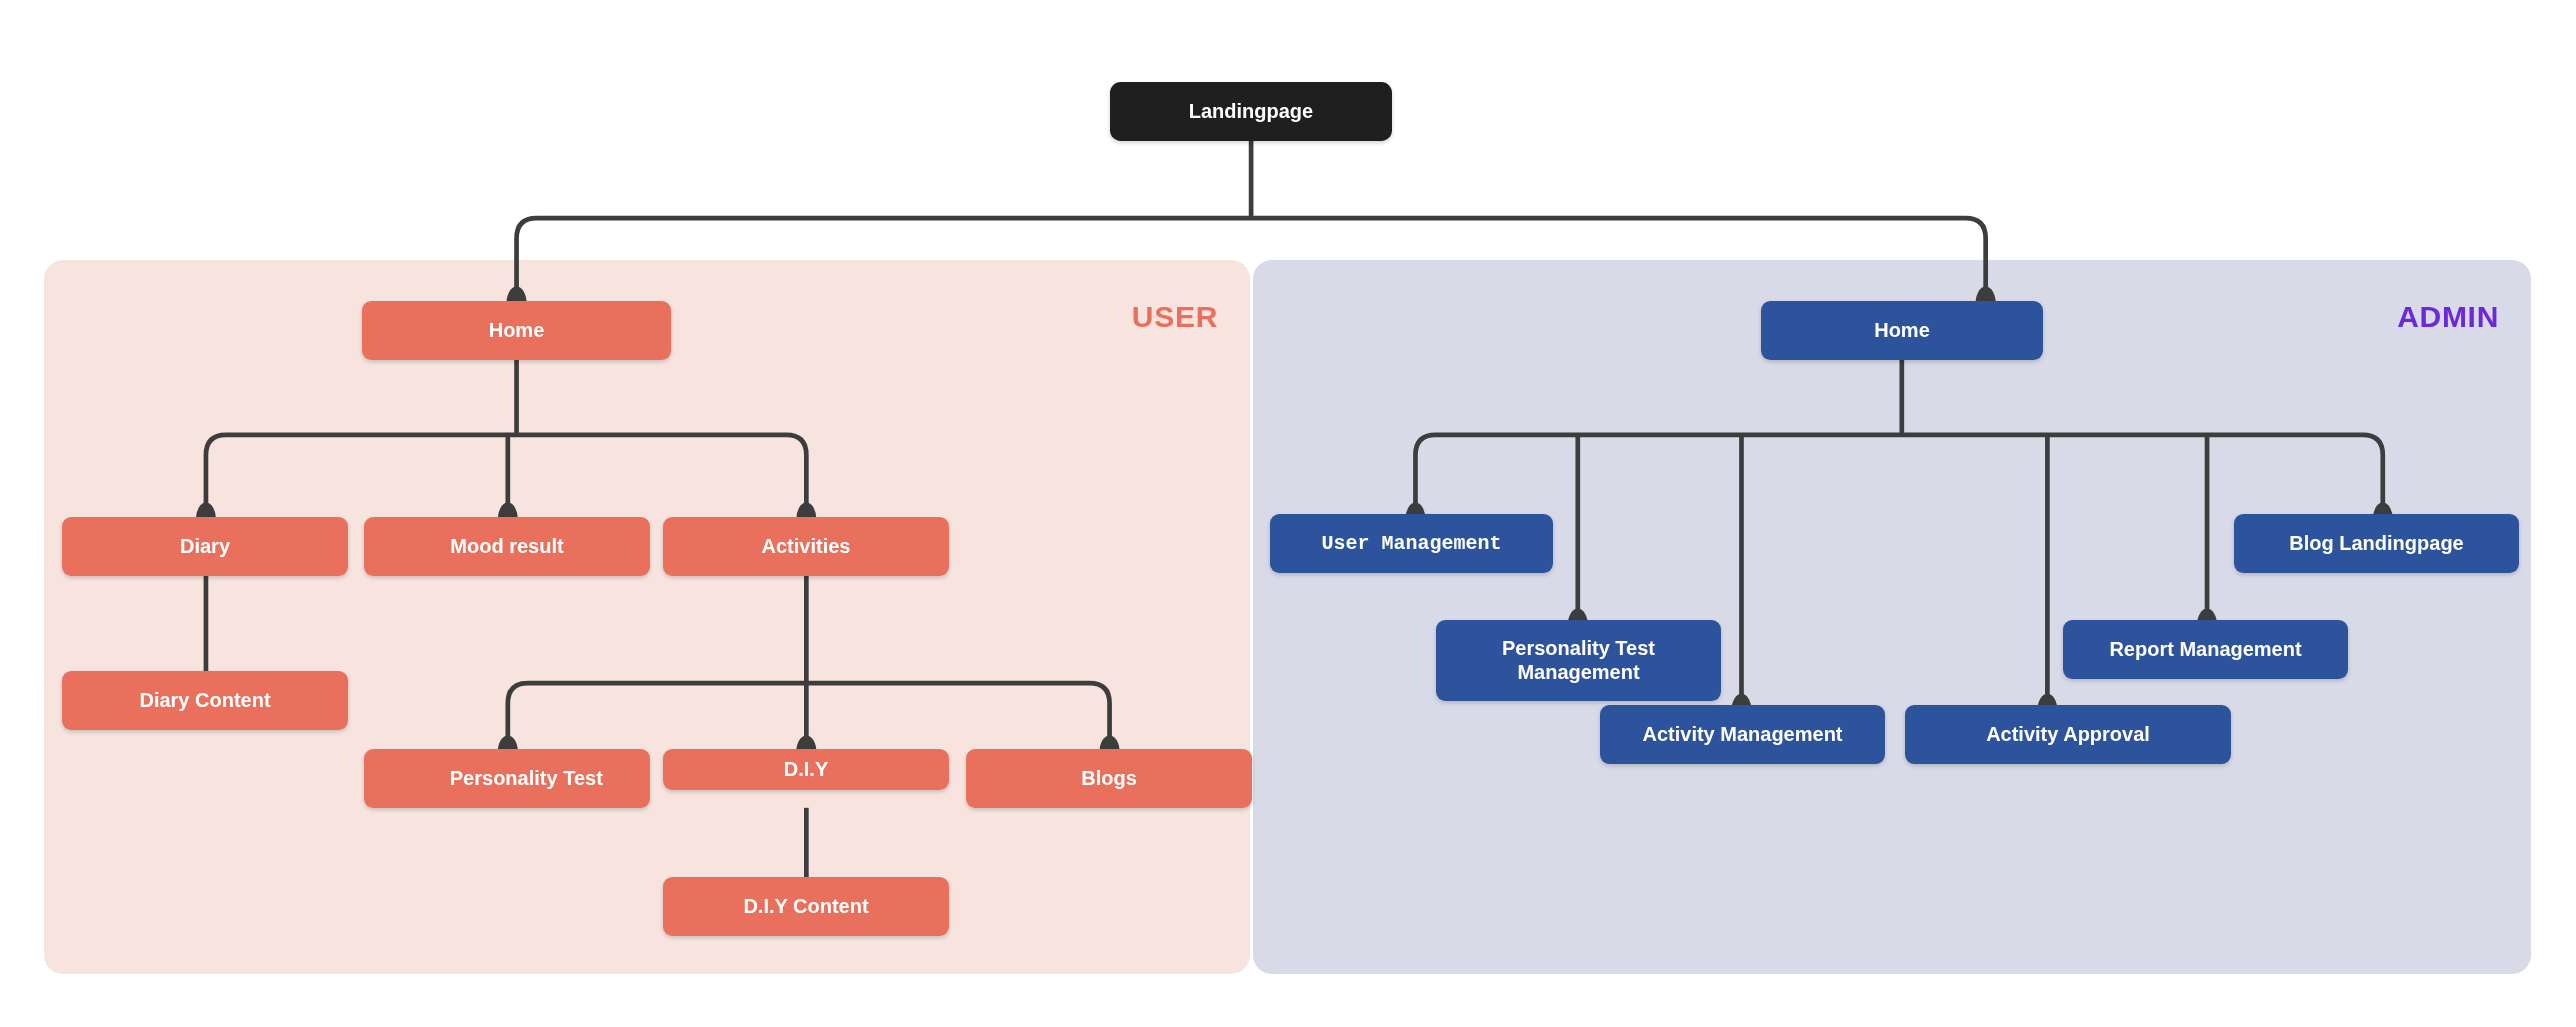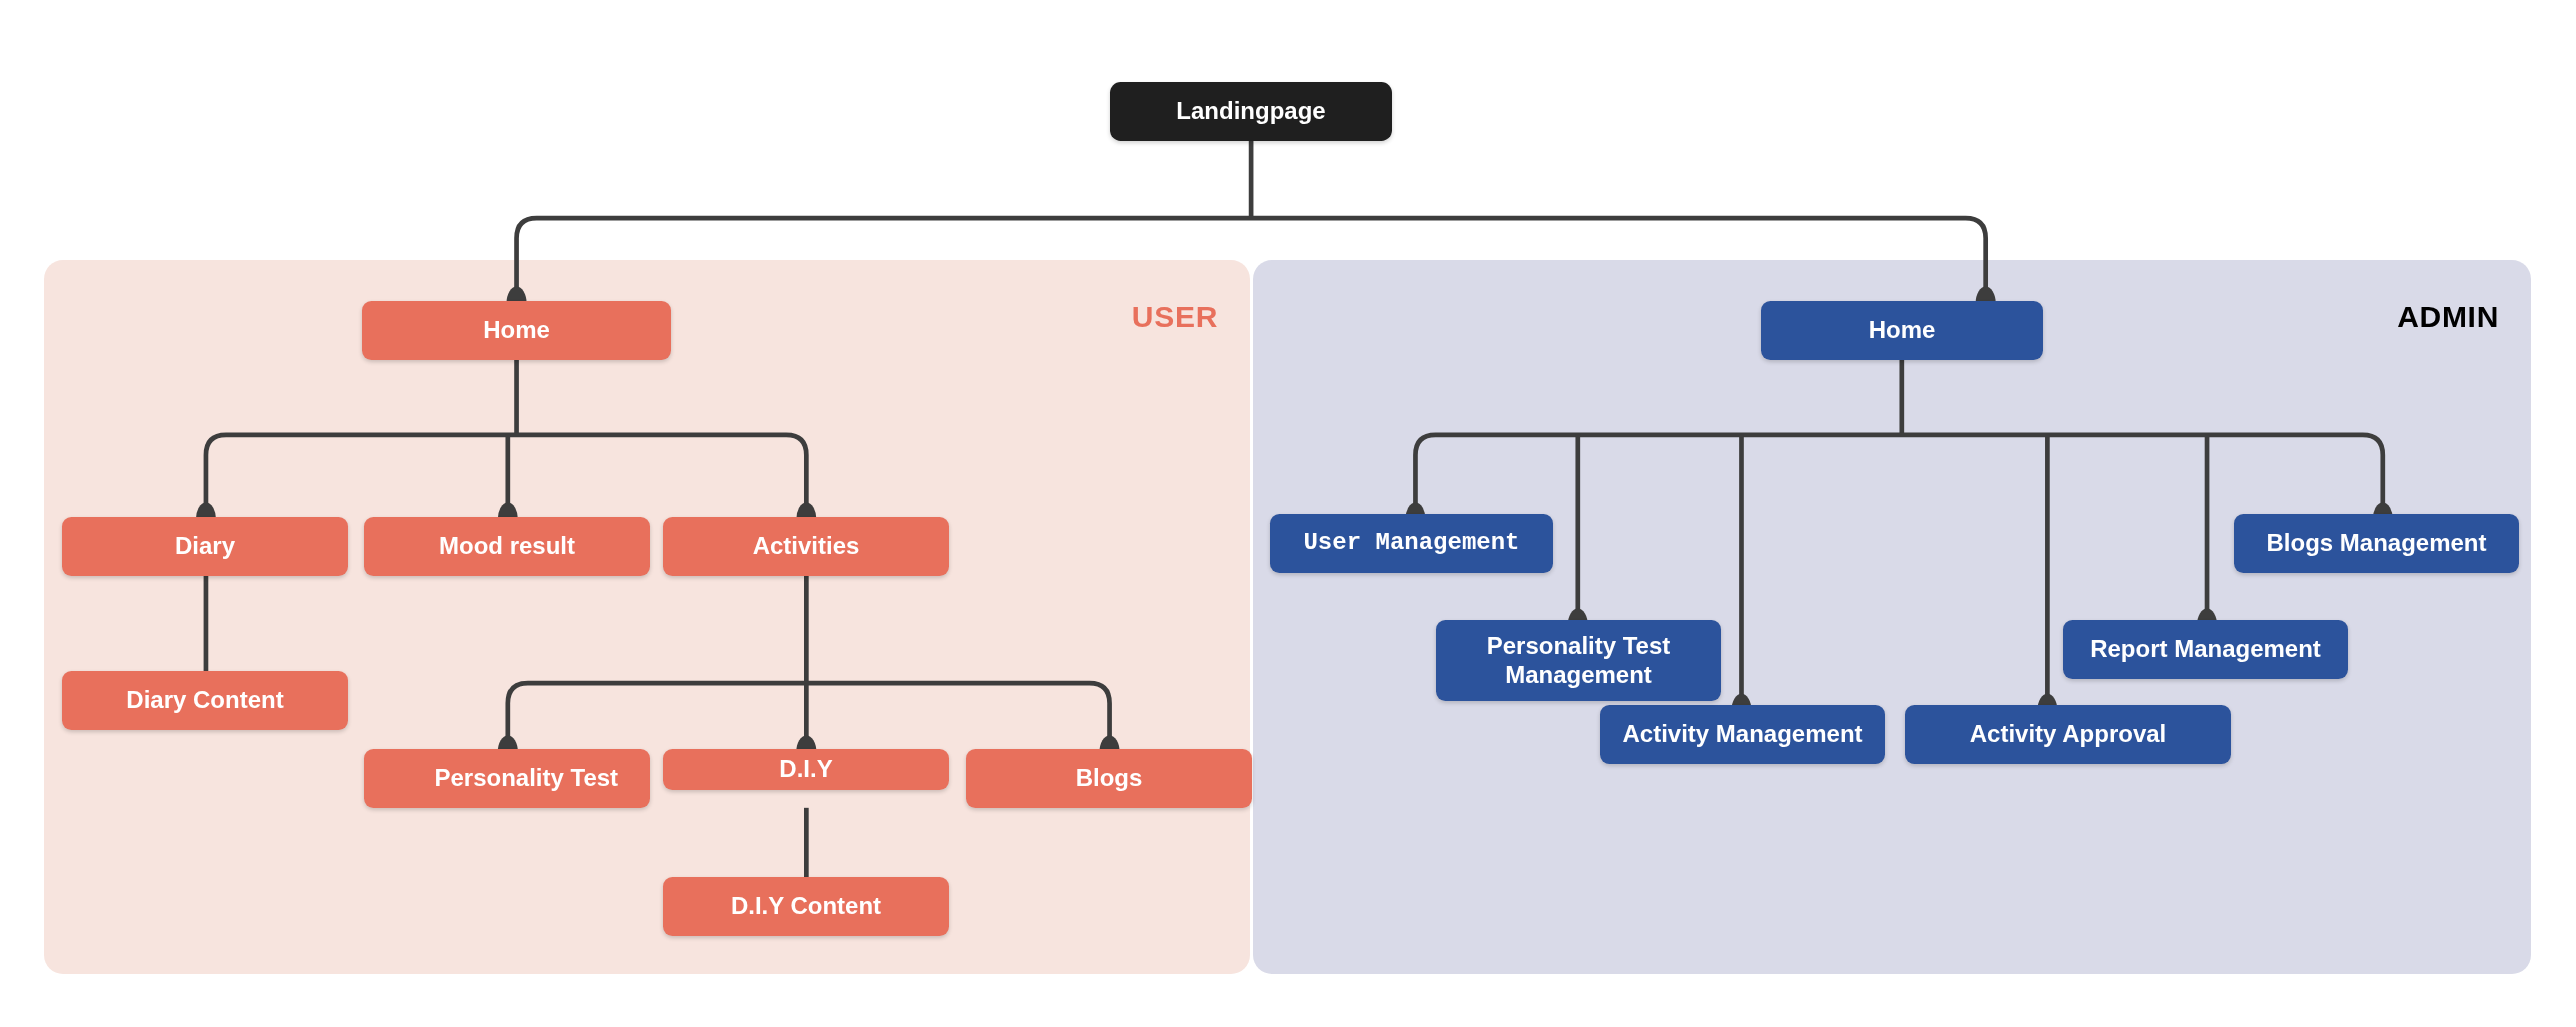--- a/index.html
+++ b/index.html
@@ -43,21 +43,21 @@
     letter-spacing: 0.7px;
     line-height: 1;
     white-space: nowrap;
   }
   #label-user {
     color: #e8705c;
     right: 32px;
     top: 42px;
   }
   #label-admin {
-    color: #000000;
+    color: #6d28d9;
     right: 32px;
     top: 42px;
   }
   #connectors {
     position: absolute;
     left: 0;
     top: 0;
     width: 2576px;
     height: 1028px;
     pointer-events: none;
@@ -65,21 +65,21 @@
   .node {
     position: absolute;
     box-sizing: border-box;
     display: flex;
     align-items: center;
     justify-content: center;
     text-align: center;
     border-radius: 9.4px;
     color: #ffffff;
     font-weight: bold;
-    font-size: 24px;
+    font-size: 20px;
     line-height: 1.18;
     padding: 4px 9.4px;
     box-shadow: 0 2px 4px rgba(0,0,0,0.18);
     z-index: 5;
   }
   .node.root {
     background: #1f1f1f;
     border-radius: 10.7px;
   }
   .node.user {
@@ -178,16 +178,16 @@
   <div class="node admin" style="left:1270px; top:514px; width:283px; height:59px;font-family:Liberation Mono, monospace;">User Management</div>
 
   <div class="node admin" style="left:1600px; top:705px; width:285px; height:59px;">Activity Management</div>
 
   <div class="node admin" style="left:1436px; top:620px; width:285px; height:81px;">Personality Test Management</div>
 
   <div class="node admin" style="left:1905px; top:705px; width:326px; height:59px;">Activity Approval</div>
 
   <div class="node admin" style="left:2063px; top:620px; width:285px; height:59px;">Report Management</div>
 
-  <div class="node admin" style="left:2234px; top:514px; width:285px; height:59px;">Blogs Management</div>
+  <div class="node admin" style="left:2234px; top:514px; width:285px; height:59px;">Blog Landingpage</div>
 
 </div>
 
 
 </body></html>

